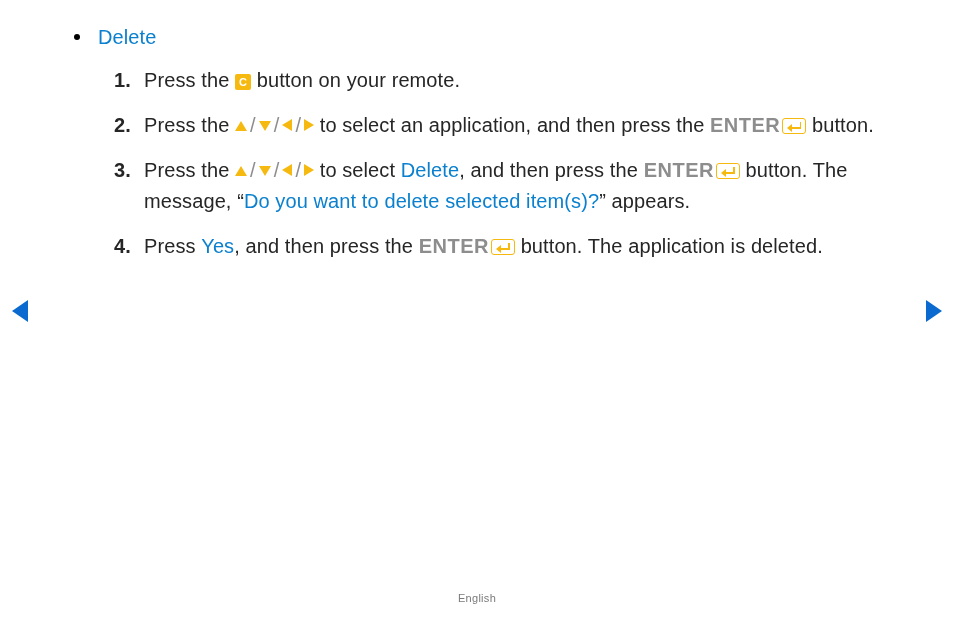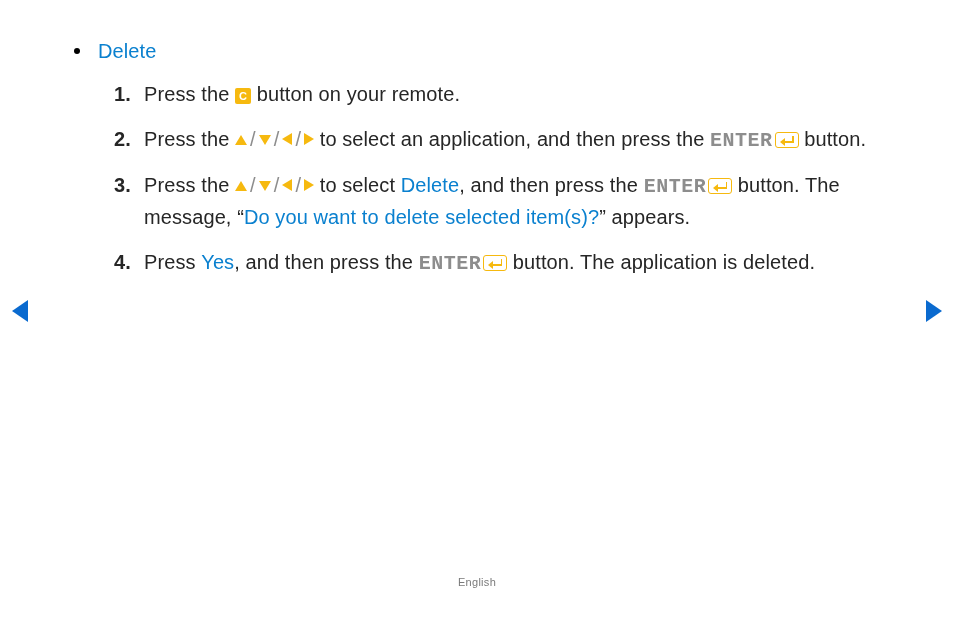--- a/index.html
+++ b/index.html
@@ -11,21 +11,21 @@
     font-family: "Helvetica Neue", Helvetica, Arial, sans-serif;
     font-weight: 300;
     color: #262626;
     position: relative;
     overflow: hidden;
   }
   .page {
     position: absolute;
     left: 0; top: 0; right: 0; bottom: 0;
     box-sizing: border-box;
-    padding: 36px 64px 0 64px;
+    padding: 22px 64px 0 64px;
   }
   .content {
     box-sizing: border-box;
     padding-left: 34px;
     font-size: 20px;
     line-height: 1.55;
     letter-spacing: 0.1px;
   }
   .bullet-row {
     position: relative;
@@ -62,21 +62,20 @@
     position: absolute;
     left: -30px;
     top: 0;
     font-weight: 600;
     color: #262626;
   }
   .enter-label {
     color: #8d8d8d;
     font-weight: 600;
     letter-spacing: 0.5px;
-    font-family: Liberation Mono, monospace;
   }
   .c-btn {
     display: inline-block;
     width: 16px;
     height: 16px;
     background: #f6b90f;
     color: #fff;
     font-size: 11px;
     font-weight: 700;
     text-align: center;
@@ -147,21 +146,21 @@
     border-right: 16px solid #0a6acf;
   }
   .nav-next {
     right: 12px;
     border-top: 11px solid transparent;
     border-bottom: 11px solid transparent;
     border-left: 16px solid #0a6acf;
   }
   .footer {
     position: absolute;
-    bottom: 36px;
+    bottom: 20px;
     left: 0; right: 0;
     text-align: center;
     font-size: 11px;
     color: #7a7a7a;
     letter-spacing: 0.3px;
   }
 </style>
 </head>
 <body>
 

